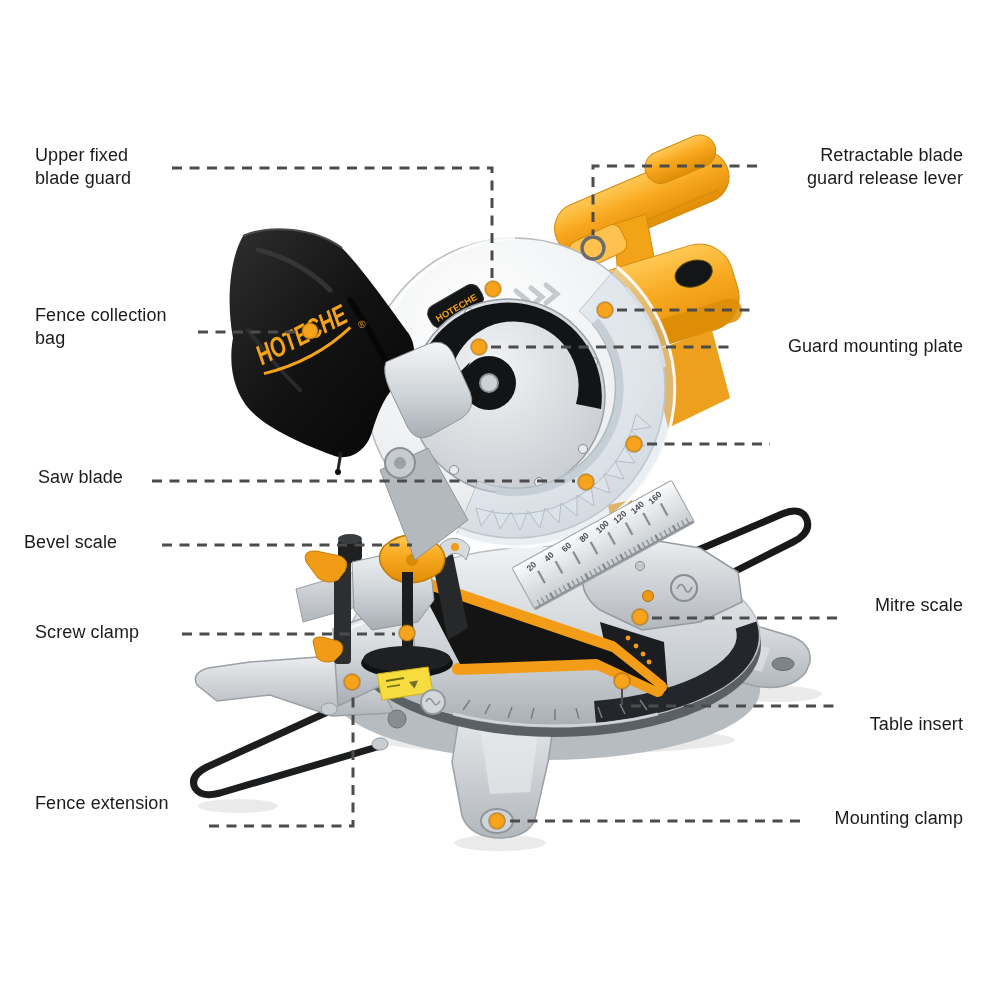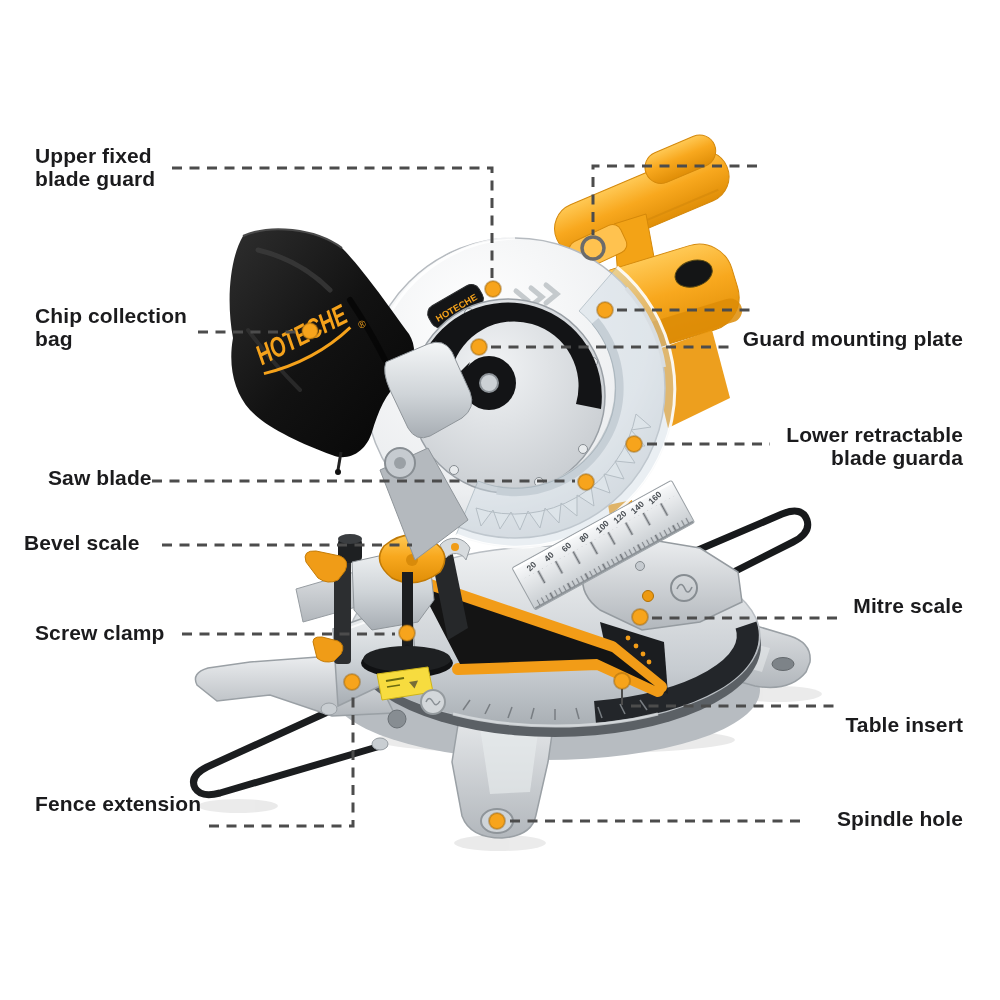--- a/index.html
+++ b/index.html
@@ -1,18 +1,18 @@
 <!DOCTYPE html>
 <html><head>
 <meta charset="utf-8">
 <style>
   html,body{margin:0;padding:0;background:#ffffff;font-family:"Liberation Sans",sans-serif;}
   .stage{position:relative;width:1000px;height:1000px;background:#ffffff;overflow:hidden;}
   svg.scene{position:absolute;left:0;top:0;width:1000px;height:1000px;display:block;}
-  .lbl{position:absolute;font-weight:700;font-size:21px;line-height:23px;color:#1b1b1d;letter-spacing:.1px;white-space:nowrap;}
+  .lbl{position:absolute;font-weight:400;font-size:18px;line-height:23px;color:#1b1b1d;letter-spacing:.1px;white-space:nowrap;}
   .lbl.right{text-align:right;}
 </style>
 </head>
 <body>
 
 <div class="stage">
 
 <svg class="scene" viewBox="0 0 1000 1000">
   <defs>
     <linearGradient id="silverV" x1="0" y1="0" x2="0" y2="1">
@@ -288,45 +288,45 @@
     <circle cx="497" cy="821" r="8"></circle>
   </g>
   <circle cx="593" cy="248" r="11" fill="none" stroke="#6b6b6b" stroke-width="3.5"></circle>
 </svg>
 
   <div class="lbl" style="left:35px;top:144px">
     <div>Upper fixed</div>
     <div>blade guard</div>
   </div>
   <div class="lbl" style="left:35px;top:304px">
-    <div>Chip collection</div>
+    <div>Fence collection</div>
     <div>bag</div>
   </div>
-  <div class="lbl" style="left:48px;top:466px">
+  <div class="lbl" style="left:38px;top:466px">
     <div>Saw blade</div>
   </div>
   <div class="lbl" style="left:24px;top:531px">
     <div>Bevel scale</div>
   </div>
   <div class="lbl" style="left:35px;top:621px">
     <div>Screw clamp</div>
   </div>
   <div class="lbl" style="left:35px;top:792px">
     <div>Fence extension</div>
   </div>
-  <div class="lbl right" style="right:37px;top:327px">
+  <div class="lbl right" style="right:37px;top:144px">
+    <div>Retractable blade</div>
+    <div>guard release lever</div>
+  </div>
+  <div class="lbl right" style="right:37px;top:335px">
     <div>Guard mounting plate</div>
-  </div>
-  <div class="lbl right" style="right:37px;top:423px">
-    <div>Lower retractable</div>
-    <div>blade guarda</div>
   </div>
   <div class="lbl right" style="right:37px;top:594px">
     <div>Mitre scale</div>
   </div>
   <div class="lbl right" style="right:37px;top:713px">
     <div>Table insert</div>
   </div>
   <div class="lbl right" style="right:37px;top:807px">
-    <div>Spindle hole</div>
+    <div>Mounting clamp</div>
   </div>
 
 </div>
 
 </body></html>

